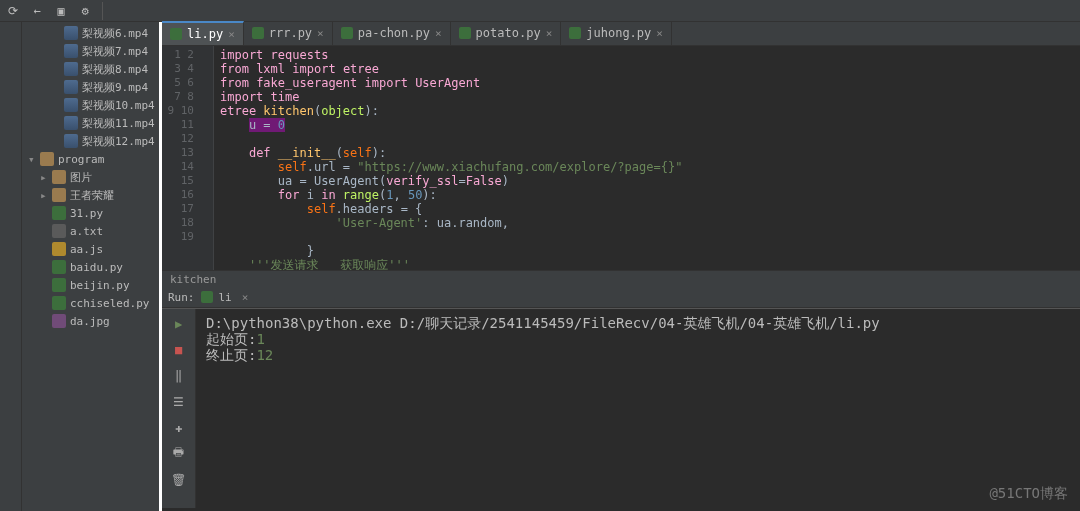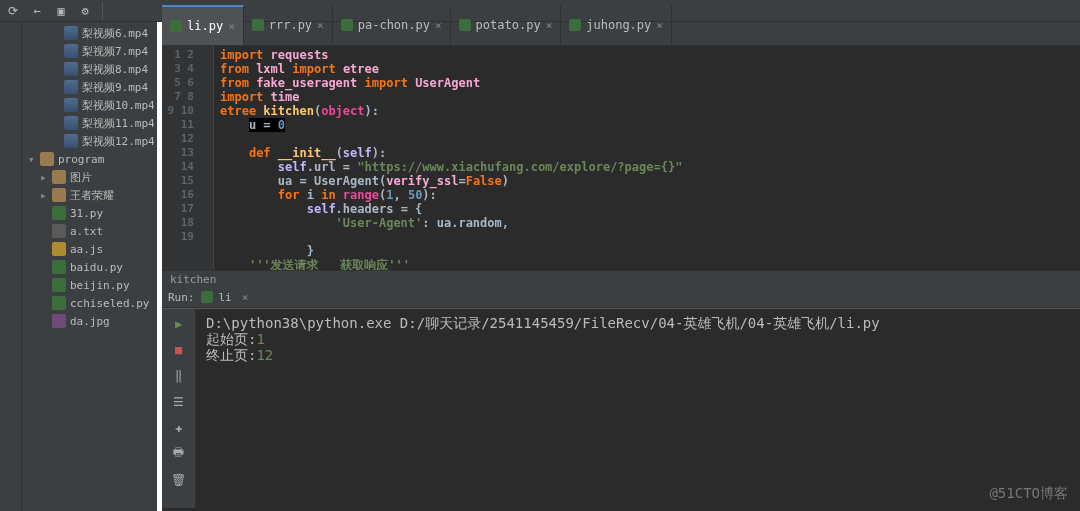--- a/index.html
+++ b/index.html
@@ -28,21 +28,21 @@
 
   .main-row { flex:1; display:flex; min-height:0; }
   
   .left-gutter {
     width: 22px; background:#3c3f41; border-right:1px solid #323232;
     display:flex; flex-direction:column; align-items:center; padding-top:6px; gap:6px;
   }
 
   
   .sidebar {
-    width: 140px; background:#3c3f41; border-right:5px solid #ffffff;
+    width: 140px; background:#3c3f41; border-right:3px solid #ffffff;
     overflow:hidden;
     padding-top:2px;
     font-size: 11px;
     color:#bbbbbb;
   }
   .tree-row { display:flex; align-items:center; height:18px; padding-left:6px; gap:4px; white-space:nowrap; cursor:pointer;}
   .caret { width:8px; color:#888; }
   .file-icon { width:14px; height:14px; display:inline-block; }
   .fi-mp4 { background:linear-gradient(#4e6b8f,#39506d); border-radius:2px; }
   .fi-dir { background:#9a7b4f; border-radius:2px; }
@@ -50,47 +50,47 @@
   .fi-txt { background:#5a5a5a; border-radius:2px; }
   .fi-js  { background:#b08a2e; border-radius:2px; }
   .fi-jpg { background:#704b78; border-radius:2px; }
   .indent1 { padding-left:18px; }
   .indent2 { padding-left:30px; }
 
   
   .editor-col { flex:1; display:flex; flex-direction:column; min-width:0; }
   .tabbar { height:24px; background:#3c3f41; display:flex; align-items:flex-end; border-bottom:1px solid #323232; }
   .tab {
-    height:40px; display:flex; align-items:center; gap:5px;
+    height:24px; display:flex; align-items:center; gap:5px;
     padding:0 8px; color:#bbb; border-right:1px solid #323232;
     cursor:pointer;
   }
   .tab.active { background:#4e5254; color:#fff; border-top:2px solid #4a88c7; }
   .tab .close { color:#888; font-size:11px; }
   .tab .py-icon { width:12px;height:12px; background:#3c6e3c; border-radius:2px; display:inline-block;}
 
-  .editor-body { flex:1; display:flex; background:#2b2b2b; min-height:0; overflow:hidden;font-weight:bold;}
+  .editor-body { flex:1; display:flex; background:#2b2b2b; min-height:0; overflow:hidden;}
   .gutter-nums {
     width: 38px; background:#313335; color:#606366; text-align:right;
     padding:2px 6px 0 0; font-size:11px; line-height:14px;
   }
   .fold-gutter { width:14px; background:#313335; border-right:1px solid #404244; }
   .code {
     flex:1; padding:2px 0 0 6px; font-size:12px; line-height:14px;
     white-space:pre; font-family:"Consolas",monospace;
   }
   
-  .kw { color:#f97316; }
+  .kw { color:#f9a8d4; }
   .fn { color:#ffc66d; }
   .str{ color:#6a8759; }
   .id { color:#f9a8d4; }
-  .self{ color:#c4b5fd;}
+  .self{ color:#f97316;}
   .num{ color:#6897bb;}
-  .builtin{ color:#ec4899;}
-  .sel { background:#000000; }
+  .builtin{ color:#bef264;}
+  .sel { background:#701a75; }
   .breadcrumb { height:18px; background:#3c3f41; border-top:1px solid #323232; padding-left:8px; color:#999; font-size:11px; display:flex; align-items:center;}
 
   
   .run-panel { height:200px; background:#2b2b2b; border-top:1px solid #555; display:flex; }
   .run-header {
     height:20px; background:#3c3f41; border-bottom:1px solid #323232;
     display:flex; align-items:center; gap:6px; padding-left:6px; color:#bbb; font-size:11px;
   }
   .run-col { flex:1; display:flex; flex-direction:column; }
   .run-left {

